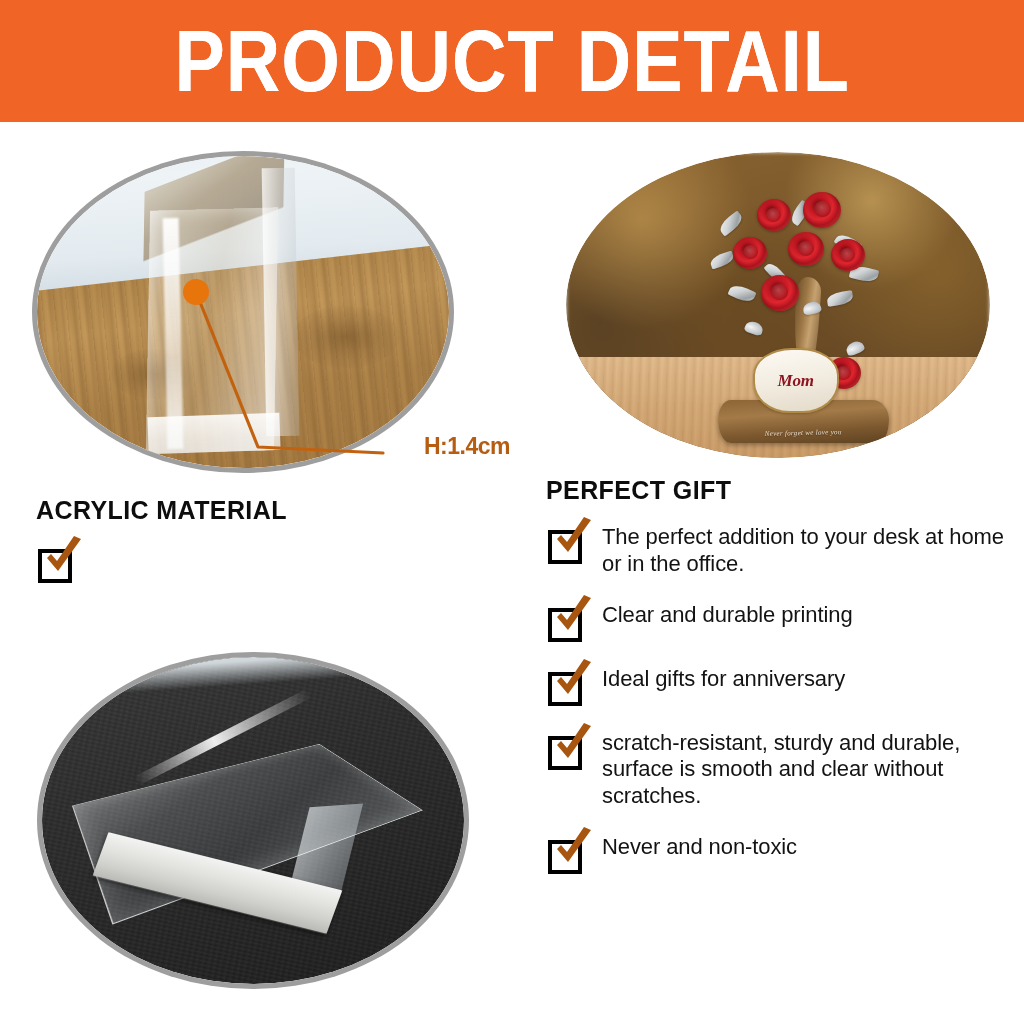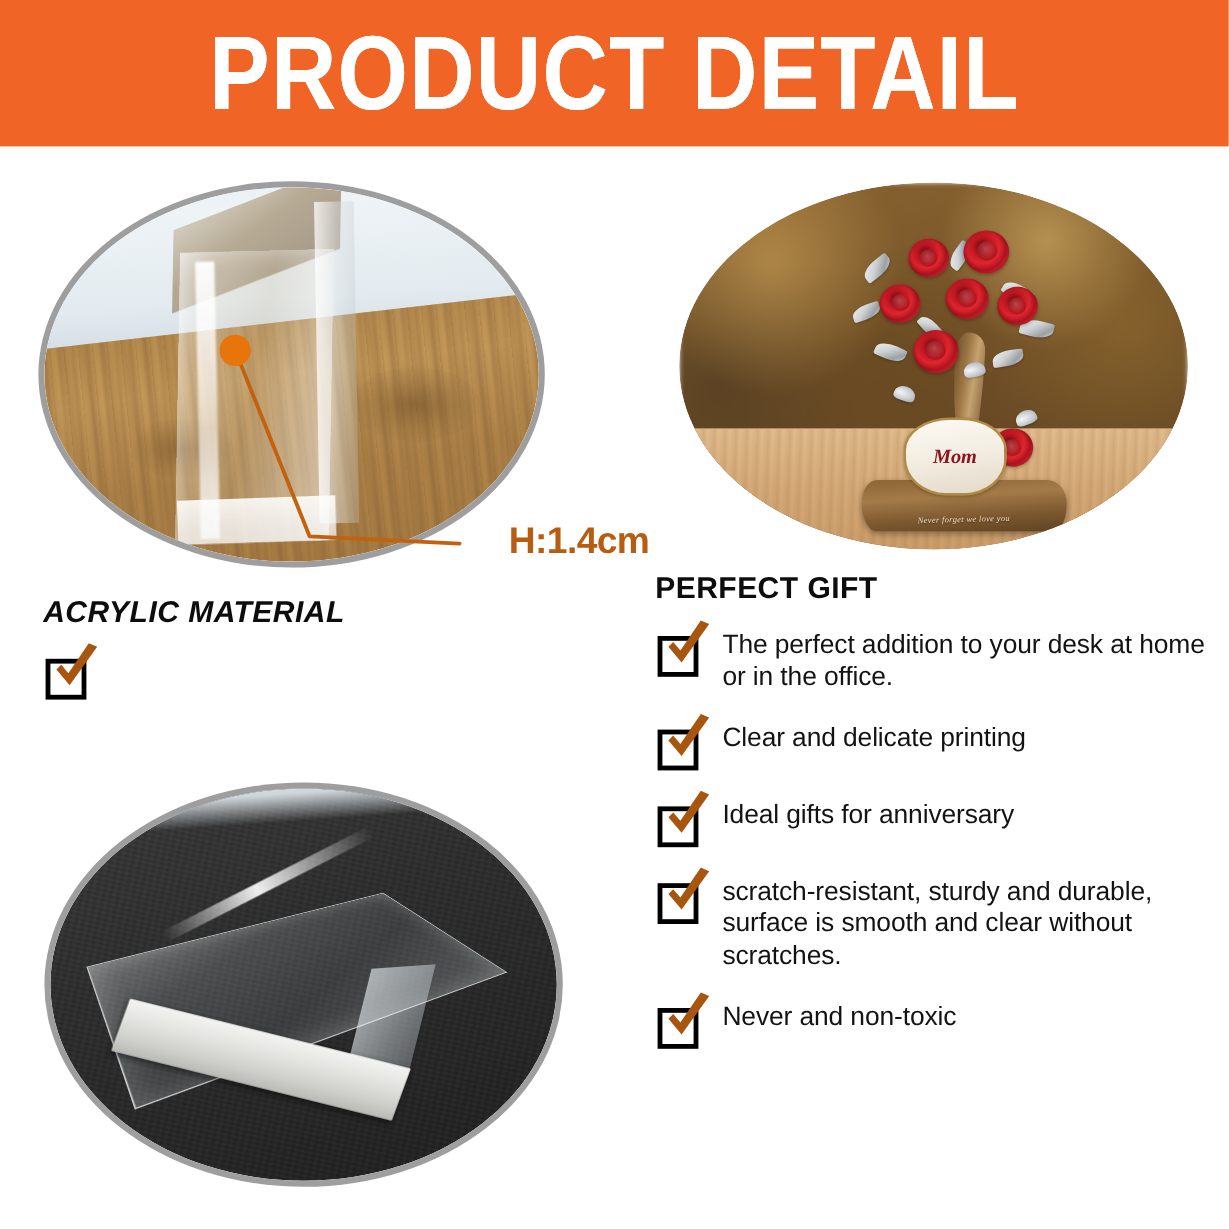--- a/index.html
+++ b/index.html
@@ -193,21 +193,21 @@
     height: 1024px;
     pointer-events: none;
   }
   #dimension-label {
     position: absolute;
     left: 424px;
     top: 433px;
     color: #b75d12;
     font-family: "Liberation Sans", sans-serif;
     font-weight: bold;
-    font-size: 31px;
+    font-size: 23px;
     letter-spacing: -0.5px;
     white-space: nowrap;
   }
 
   
   #photo-rose-ornament {
     left: 566px;
     top: 152px;
     width: 424px;
     height: 306px;
@@ -417,21 +417,21 @@
   
   .section-heading {
     position: absolute;
     color: #0d0d0d;
     font-family: "Liberation Sans", sans-serif;
     font-weight: bold;
     font-size: 25px;
     letter-spacing: 0.4px;
     white-space: nowrap;
   }
-  #heading-acrylic { left: 36px; top: 496px; font-style: italic; }
+  #heading-acrylic { left: 36px; top: 496px; }
   #heading-gift    { left: 546px; top: 476px; }
 
   .feature-list {
     position: absolute;
     margin: 0;
     padding: 0;
     list-style: none;
   }
   #list-acrylic { left: 38px;  top: 543px; width: 470px; }
   #list-gift    { left: 548px; top: 524px; width: 462px; }
@@ -585,21 +585,21 @@
       <span class="feature-text">The perfect addition to your desk at home or in the office.</span>
     </li>
 
     <li class="feature-item">
       <span class="checkbox-icon">
         <span class="box"></span>
         <svg class="tick" viewBox="0 0 46 46">
           <path d="M7 22 L18 35 L41 3 L34 0 L17 25 L11 18 Z" fill="#a8560f"></path>
         </svg>
       </span>
-      <span class="feature-text">Clear and delicate printing</span>
+      <span class="feature-text">Clear and durable printing</span>
     </li>
 
     <li class="feature-item">
       <span class="checkbox-icon">
         <span class="box"></span>
         <svg class="tick" viewBox="0 0 46 46">
           <path d="M7 22 L18 35 L41 3 L34 0 L17 25 L11 18 Z" fill="#a8560f"></path>
         </svg>
       </span>
       <span class="feature-text">Ideal gifts for anniversary</span>

